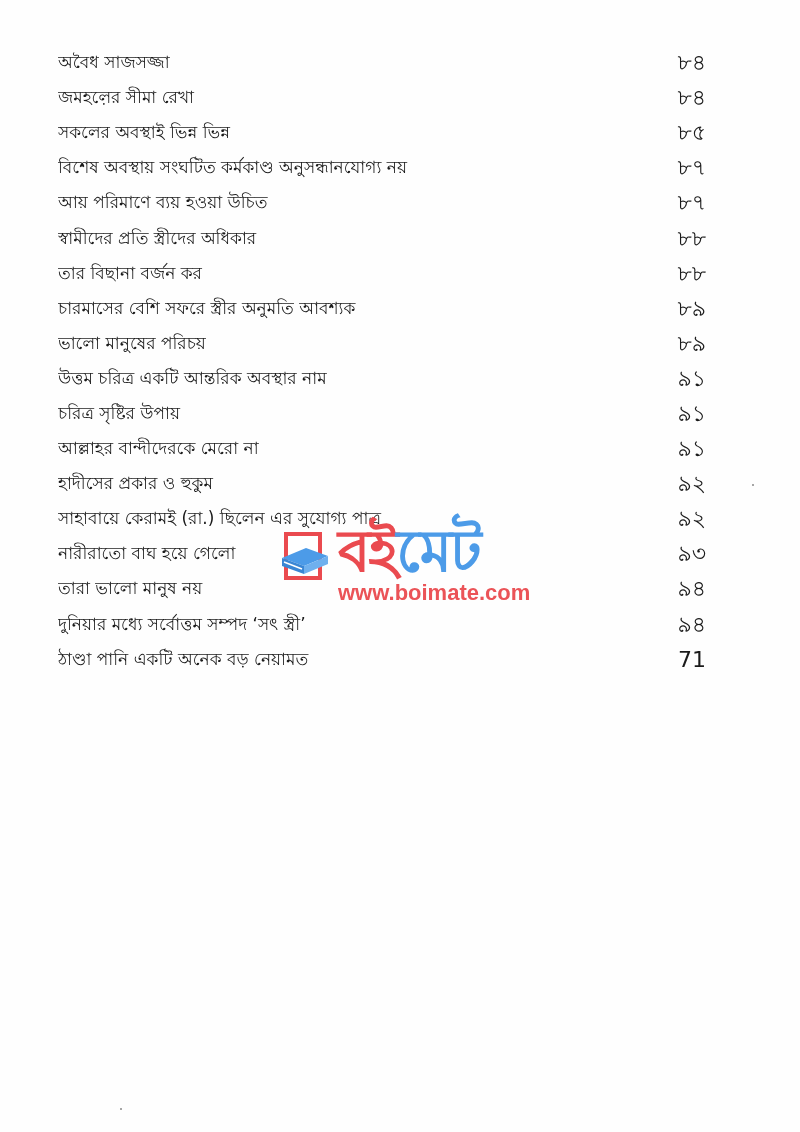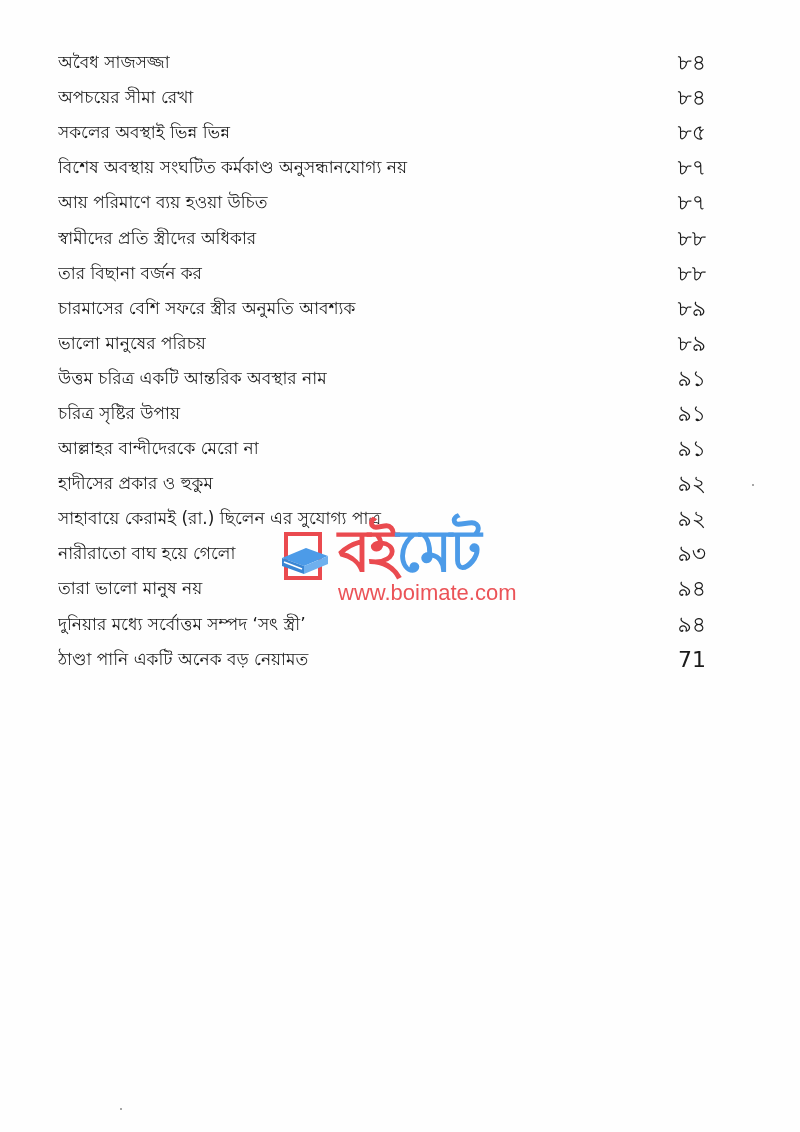--- a/index.html
+++ b/index.html
@@ -86,21 +86,21 @@
       line-height: 70px;
       letter-spacing: -2px;
     }
     .wm-bn .red { color: #ea4a4f; }
     .wm-bn .blue { color: #4c9be8; }
     .wm-url {
       position: absolute;
       left: 60px;
       top: 64px;
       font-family: "Liberation Sans", sans-serif;
-      font-weight: normal;
+      font-weight: bold;
       font-size: 22px;
       line-height: 26px;
       color: #ea4a4f;
       opacity: 0.95;
     }
     .speck {
       position: absolute;
       width: 2px; height: 2px;
       background: #888;
       border-radius: 1px;
@@ -110,21 +110,21 @@
 <body>
 
 <div class="page">
 
   <ul class="toc">
     <li class="toc-row">
         <span class="toc-title">অবৈধ সাজসজ্জা</span>
         <span class="toc-page">৮৪</span>
       </li>
     <li class="toc-row">
-        <span class="toc-title">অপচয়ের সীমা রেখা</span>
+        <span class="toc-title">জমহল়ের সীমা রেখা</span>
         <span class="toc-page">৮৪</span>
       </li>
     <li class="toc-row">
         <span class="toc-title">সকলের অবস্থাই ভিন্ন ভিন্ন</span>
         <span class="toc-page">৮৫</span>
       </li>
     <li class="toc-row">
         <span class="toc-title">বিশেষ অবস্থায় সংঘটিত কর্মকাণ্ড অনুসন্ধানযোগ্য নয়</span>
         <span class="toc-page">৮৭</span>
       </li>

